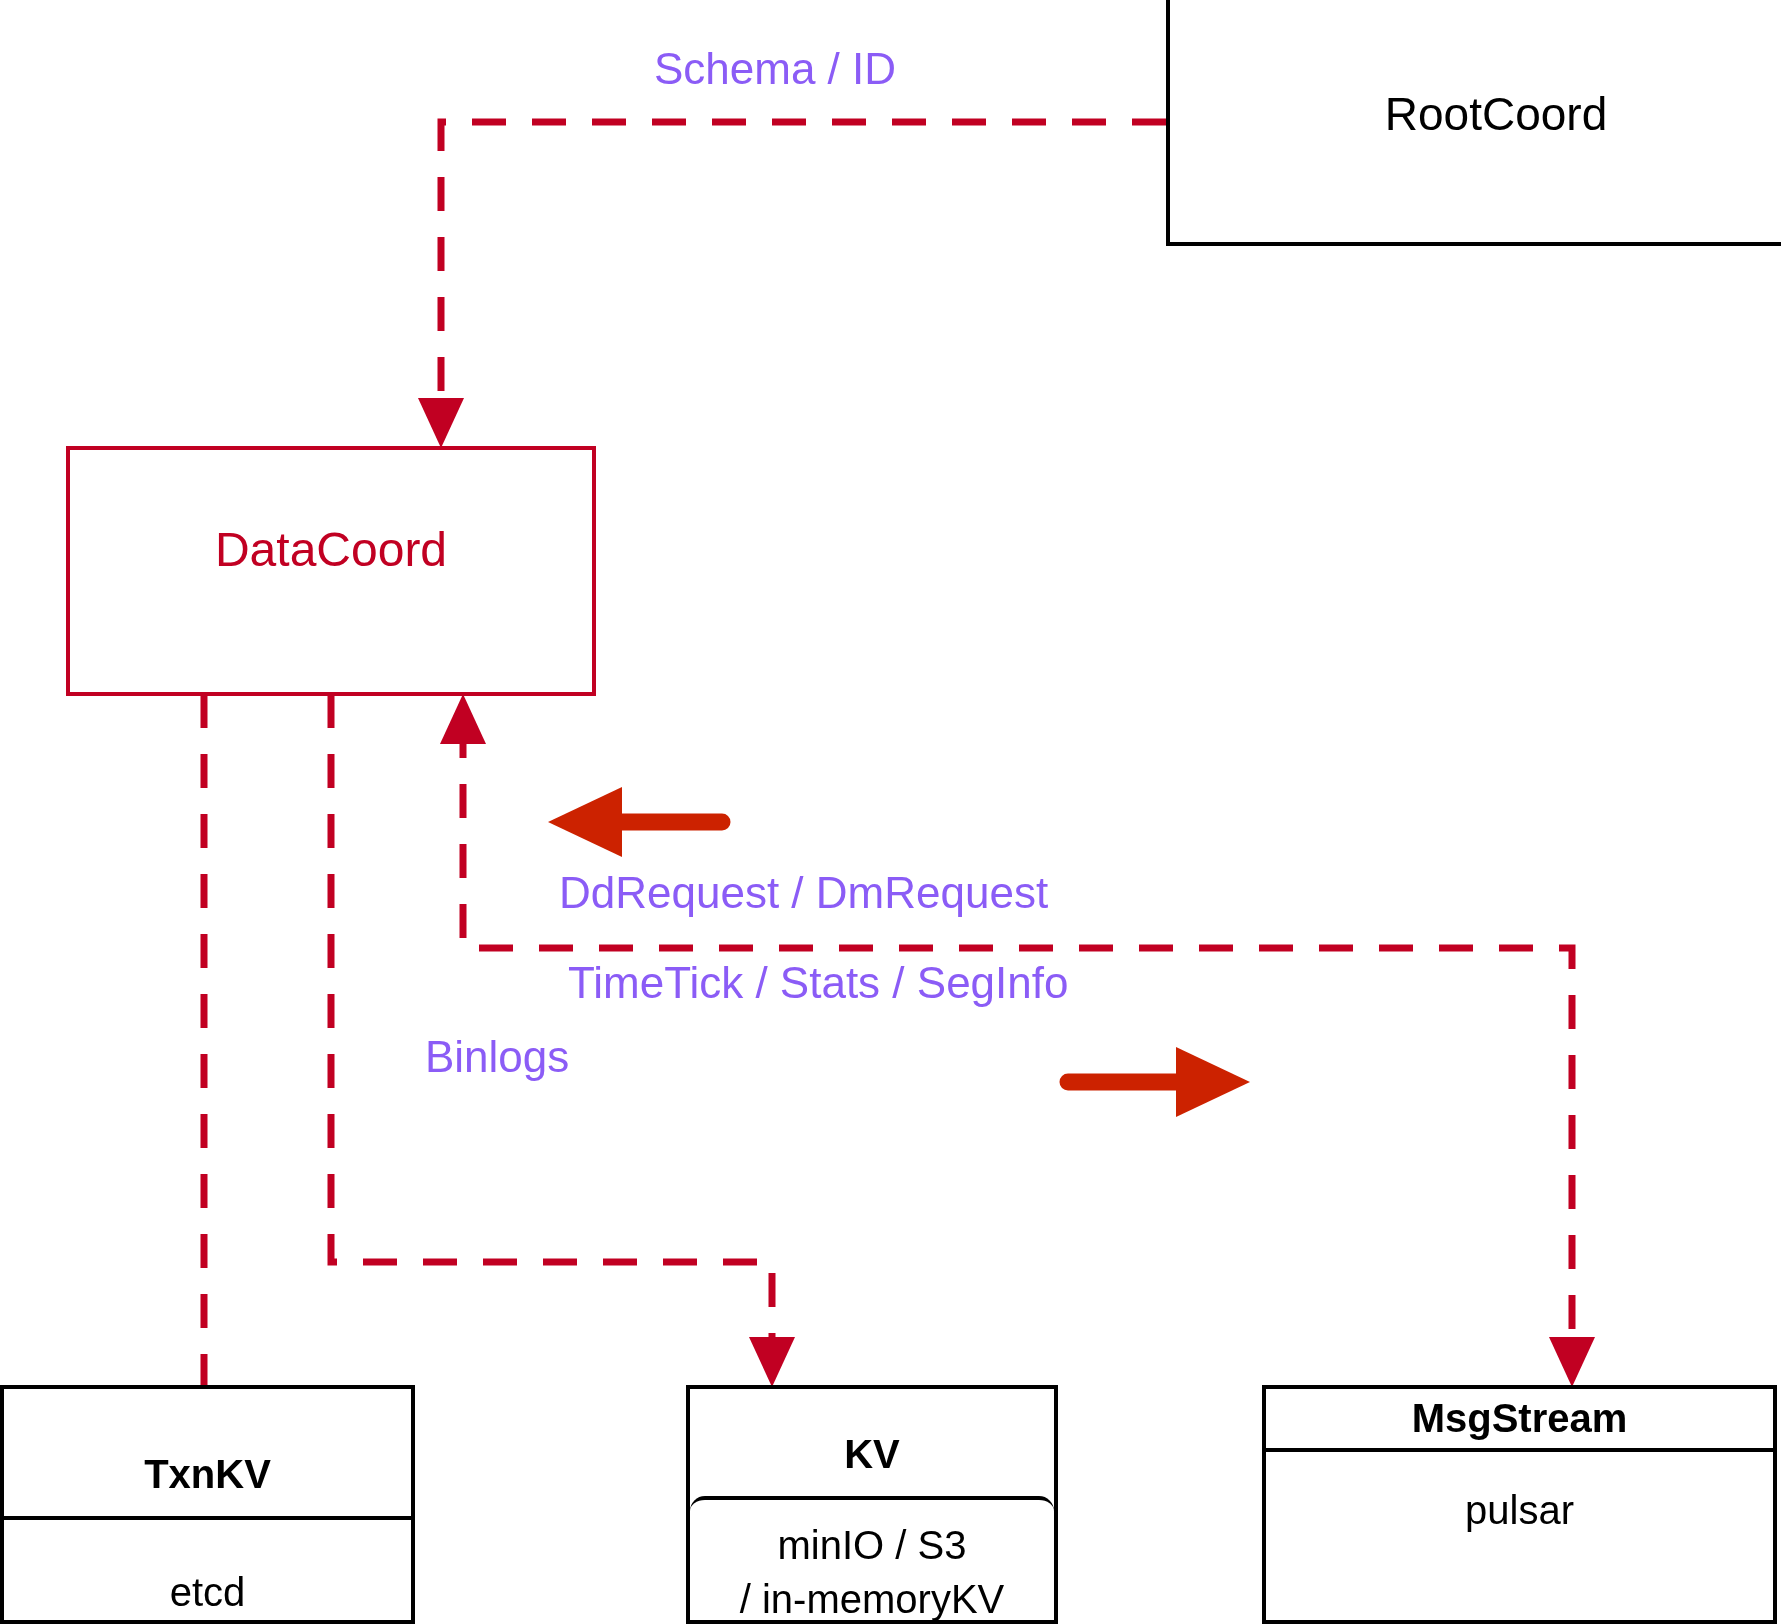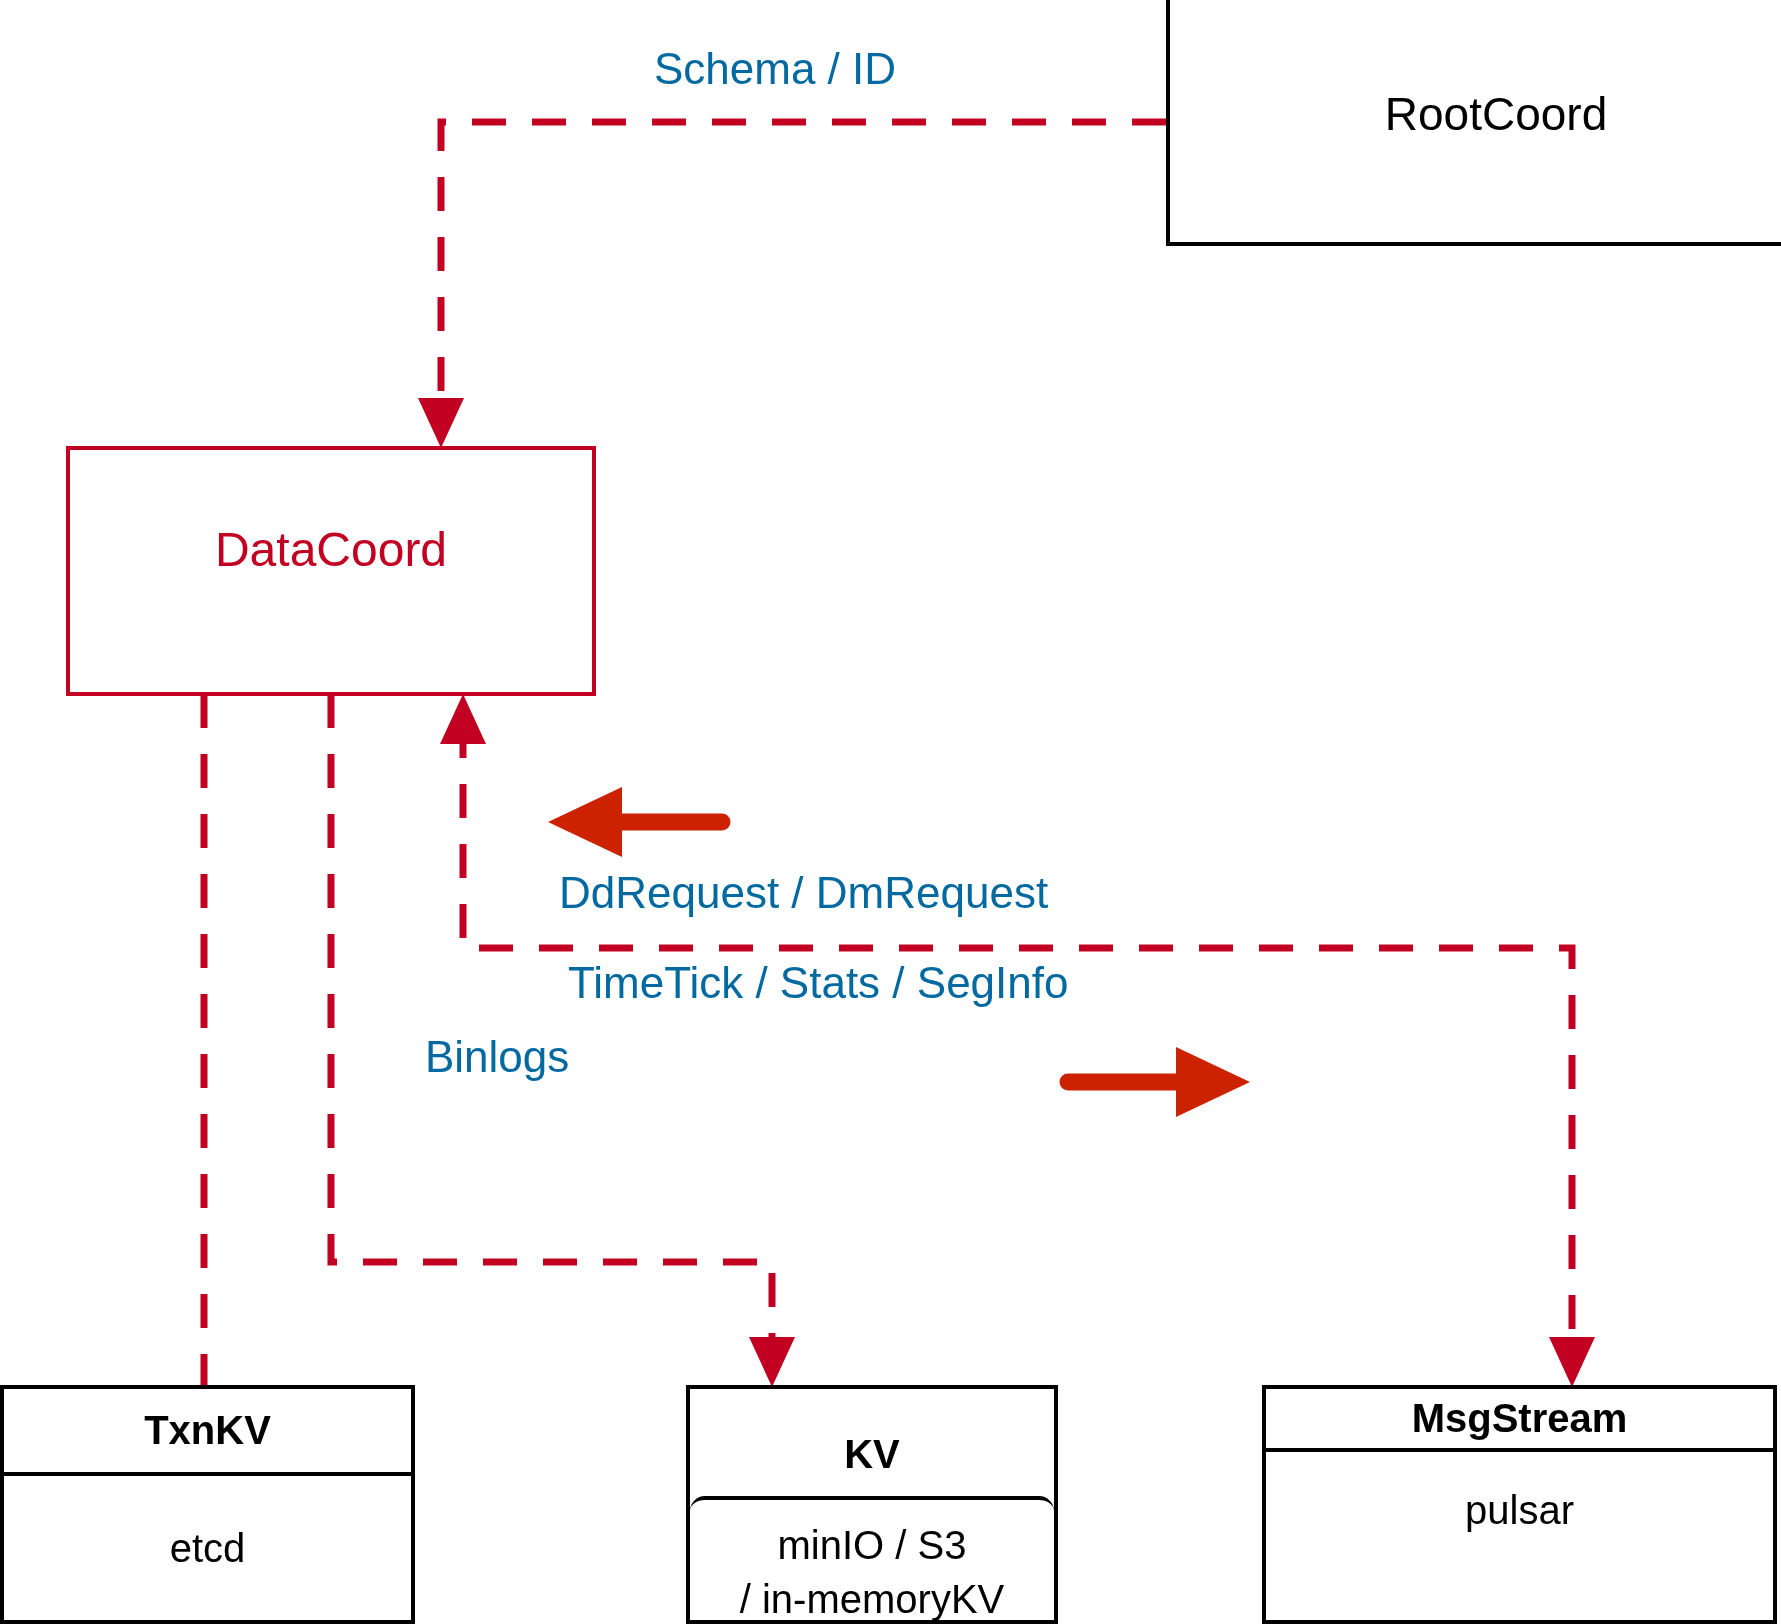--- a/index.html
+++ b/index.html
@@ -64,21 +64,21 @@
     align-items: center;
     justify-content: center;
     line-height: 1.35;
   }
   .divider {
     border-top: 4px solid #000000;
   }
   .edge-label {
     position: absolute;
     font-size: 44px;
-    color: #0369a1;
+    color: #8b5cf6;
     white-space: nowrap;
   }
 </style>
 </head>
 <body>
 
 <div id="canvas">
 
   <svg id="diagram-svg" viewBox="0 0 1781 1624" xmlns="http://www.w3.org/2000/svg">
 
@@ -121,21 +121,21 @@
 
   <div class="node-box node-black" style="left:1166px; top:-4px; width:660px; height:250px;">
     <div class="node-title" style="position:absolute; left:0; right:0; top:88px;">RootCoord</div>
   </div>
 
   <div class="node-box node-red" style="left:66px; top:446px; width:530px; height:250px;">
     <div class="node-title node-title-red" style="position:absolute; left:0; right:0; top:72px;">DataCoord</div>
   </div>
 
   <div class="node-box node-black" style="left:0px; top:1385px; width:415px; height:239px;">
-    <div class="node-header" style="height:83px;">TxnKV</div>
+    <div class="node-header" style="height:83px;margin-top:44px;">TxnKV</div>
     <div class="node-body divider" style="height:148px;">
       <div>etcd</div>
     </div>
   </div>
 
   <div class="node-box node-black" style="left:686px; top:1385px; width:372px; height:239px;">
     <div class="node-header" style="height:83px;margin-top:24px;">KV</div>
     <div class="node-body divider" style="height:148px;border-radius:15px;">
       <div>minIO / S3</div>
       <div>/ in-memoryKV</div>

